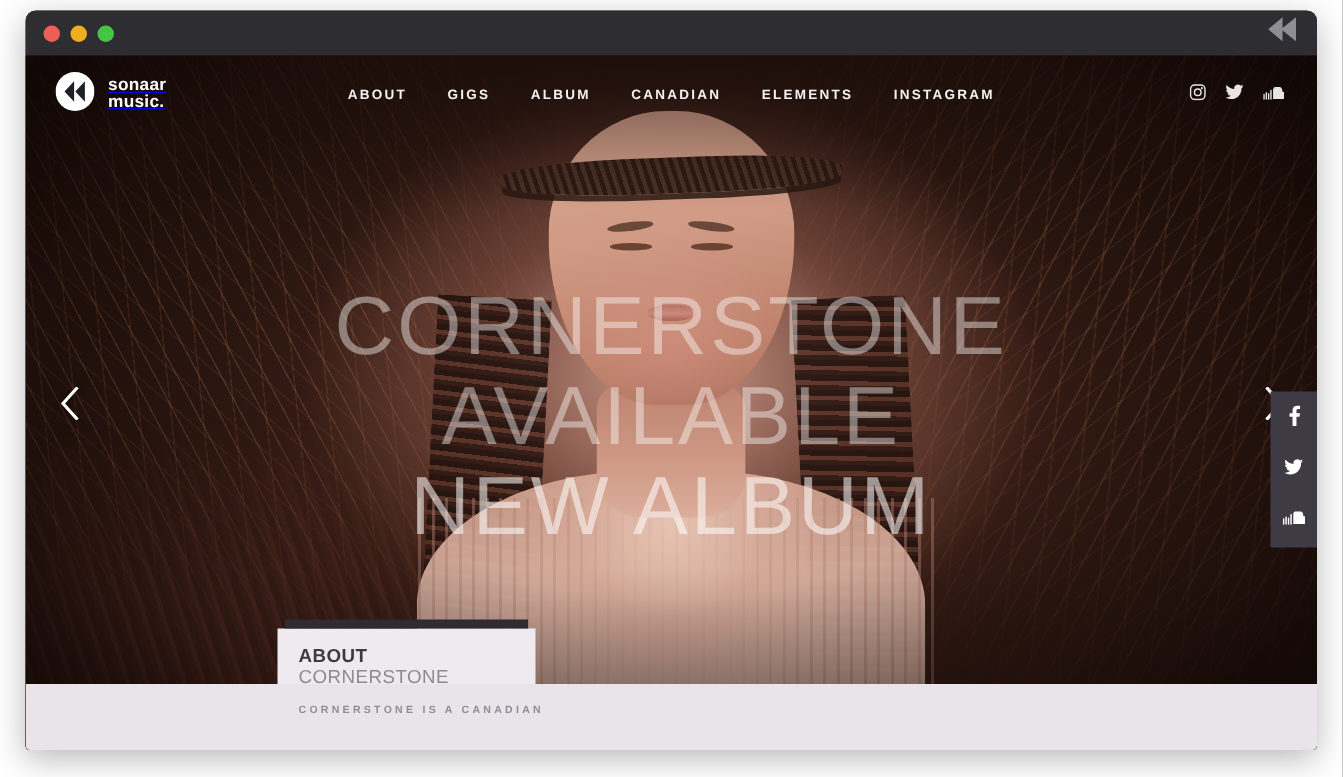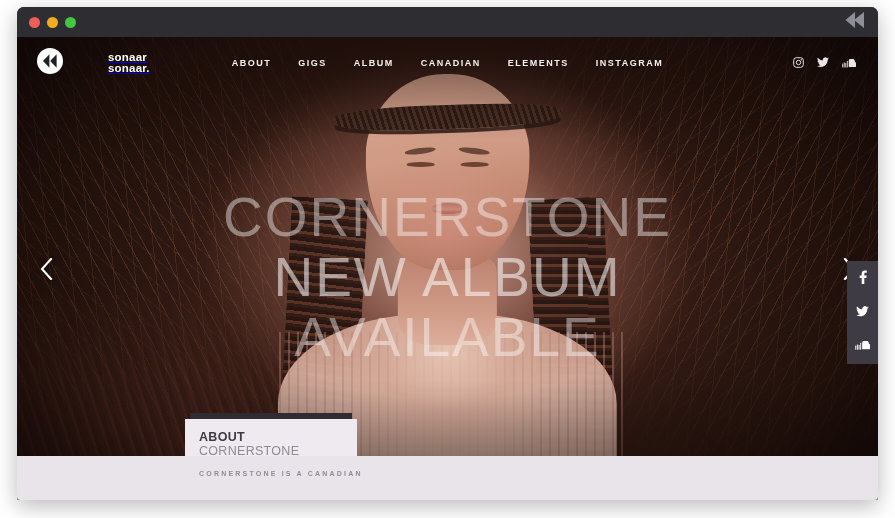--- a/index.html
+++ b/index.html
@@ -224,21 +224,20 @@
   }
 
   .brand { display: flex; align-items: center; gap: 9px; }
   .brand-mark { display: block; }
   .brand-text {
     color: #ffffff;
     font-size: 11.5px;
     line-height: 11.5px;
     font-weight: 700;
     letter-spacing: 0.2px;
-    margin-left: 36px;
   }
   .brand-text span { display: block; }
 
   .main-nav {
     position: absolute;
     left: 50%;
     transform: translateX(-50%);
     display: flex;
     gap: 27px;
   }
@@ -413,21 +412,21 @@
       <a class="brand" href="#">
         <span class="brand-mark">
           <svg width="26" height="26" viewBox="0 0 26 26" aria-hidden="true">
             <circle cx="13" cy="13" r="13" fill="#ffffff"></circle>
             <path d="M12.4 6.2 L12.4 19.8 L6.0 13.0 Z" fill="#201f23"></path>
             <path d="M19.6 6.2 L19.6 19.8 L13.2 13.0 Z" fill="#201f23"></path>
           </svg>
         </span>
         <span class="brand-text">
           <span>sonaar</span>
-          <span>sonaar.</span>
+          <span>music.</span>
         </span>
       </a>
 
       <nav class="main-nav">
         <a class="nav-link" href="#">ABOUT</a>
         <a class="nav-link" href="#">GIGS</a>
         <a class="nav-link" href="#">ALBUM</a>
         <a class="nav-link" href="#">CANADIAN</a>
         <a class="nav-link" href="#">ELEMENTS</a>
         <a class="nav-link" href="#">INSTAGRAM</a>
@@ -450,22 +449,22 @@
           <svg width="14" height="9" viewBox="0 0 20 11" aria-hidden="true">
             <path d="M1 10.6 L1 6.2 M3.2 10.6 L3.2 4.6 M5.4 10.6 L5.4 5.4 M7.6 10.6 L7.6 2.4" stroke="#ffffff" stroke-width="1.3" stroke-linecap="round"></path>
             <path d="M9.6 10.6 L9.6 1.2 A4.6 4.6 0 0 1 18.4 3.6 A3.4 3.4 0 0 1 18 10.6 Z" fill="#ffffff"></path>
           </svg>
         </span>
       </div>
     </div>
 
     <div class="hero-copy">
       <div class="hero-line">CORNERSTONE</div>
+      <div class="hero-line">AVAILABLE</div>
       <div class="hero-line bright">NEW ALBUM</div>
-      <div class="hero-line">AVAILABLE</div>
     </div>
 
     <div class="slide-arrow prev">
       <span>
         <svg width="13" height="22" viewBox="0 0 13 22" aria-hidden="true">
           <path d="M11 1 L2 11 L11 21" fill="none" stroke="#ffffff" stroke-width="2.1" stroke-linecap="square"></path>
         </svg>
       </span>
     </div>
     <div class="slide-arrow next">

